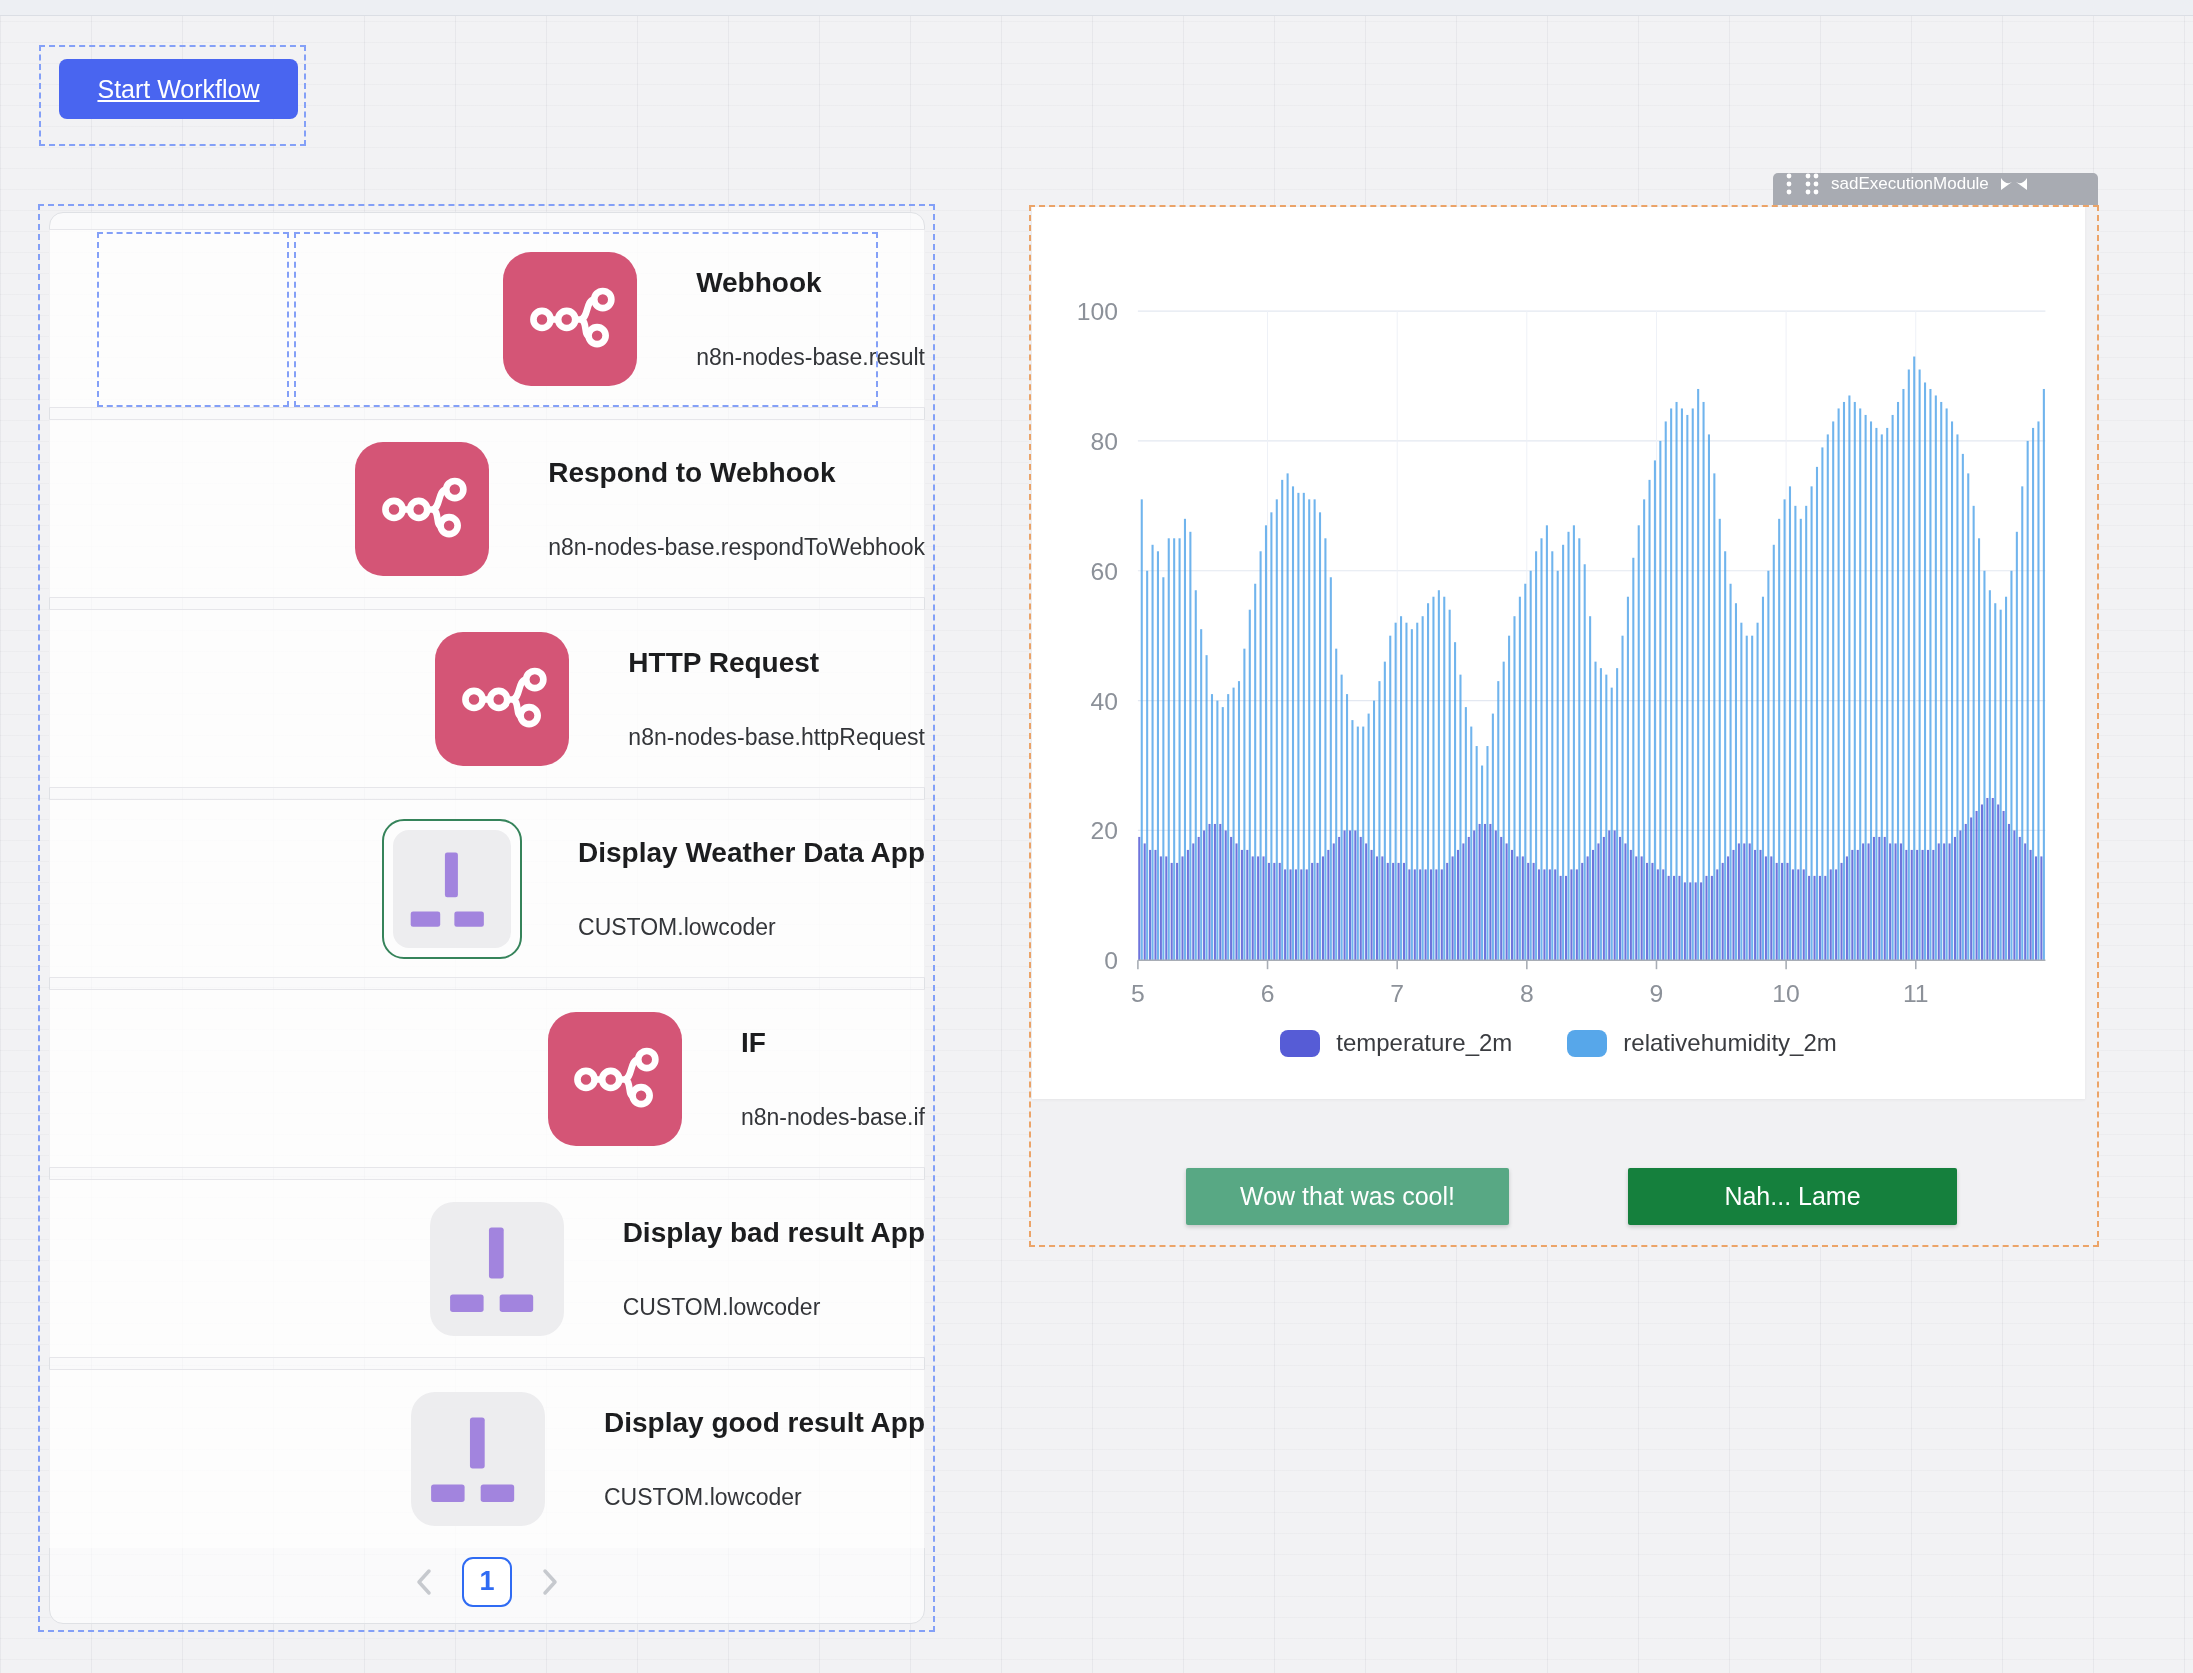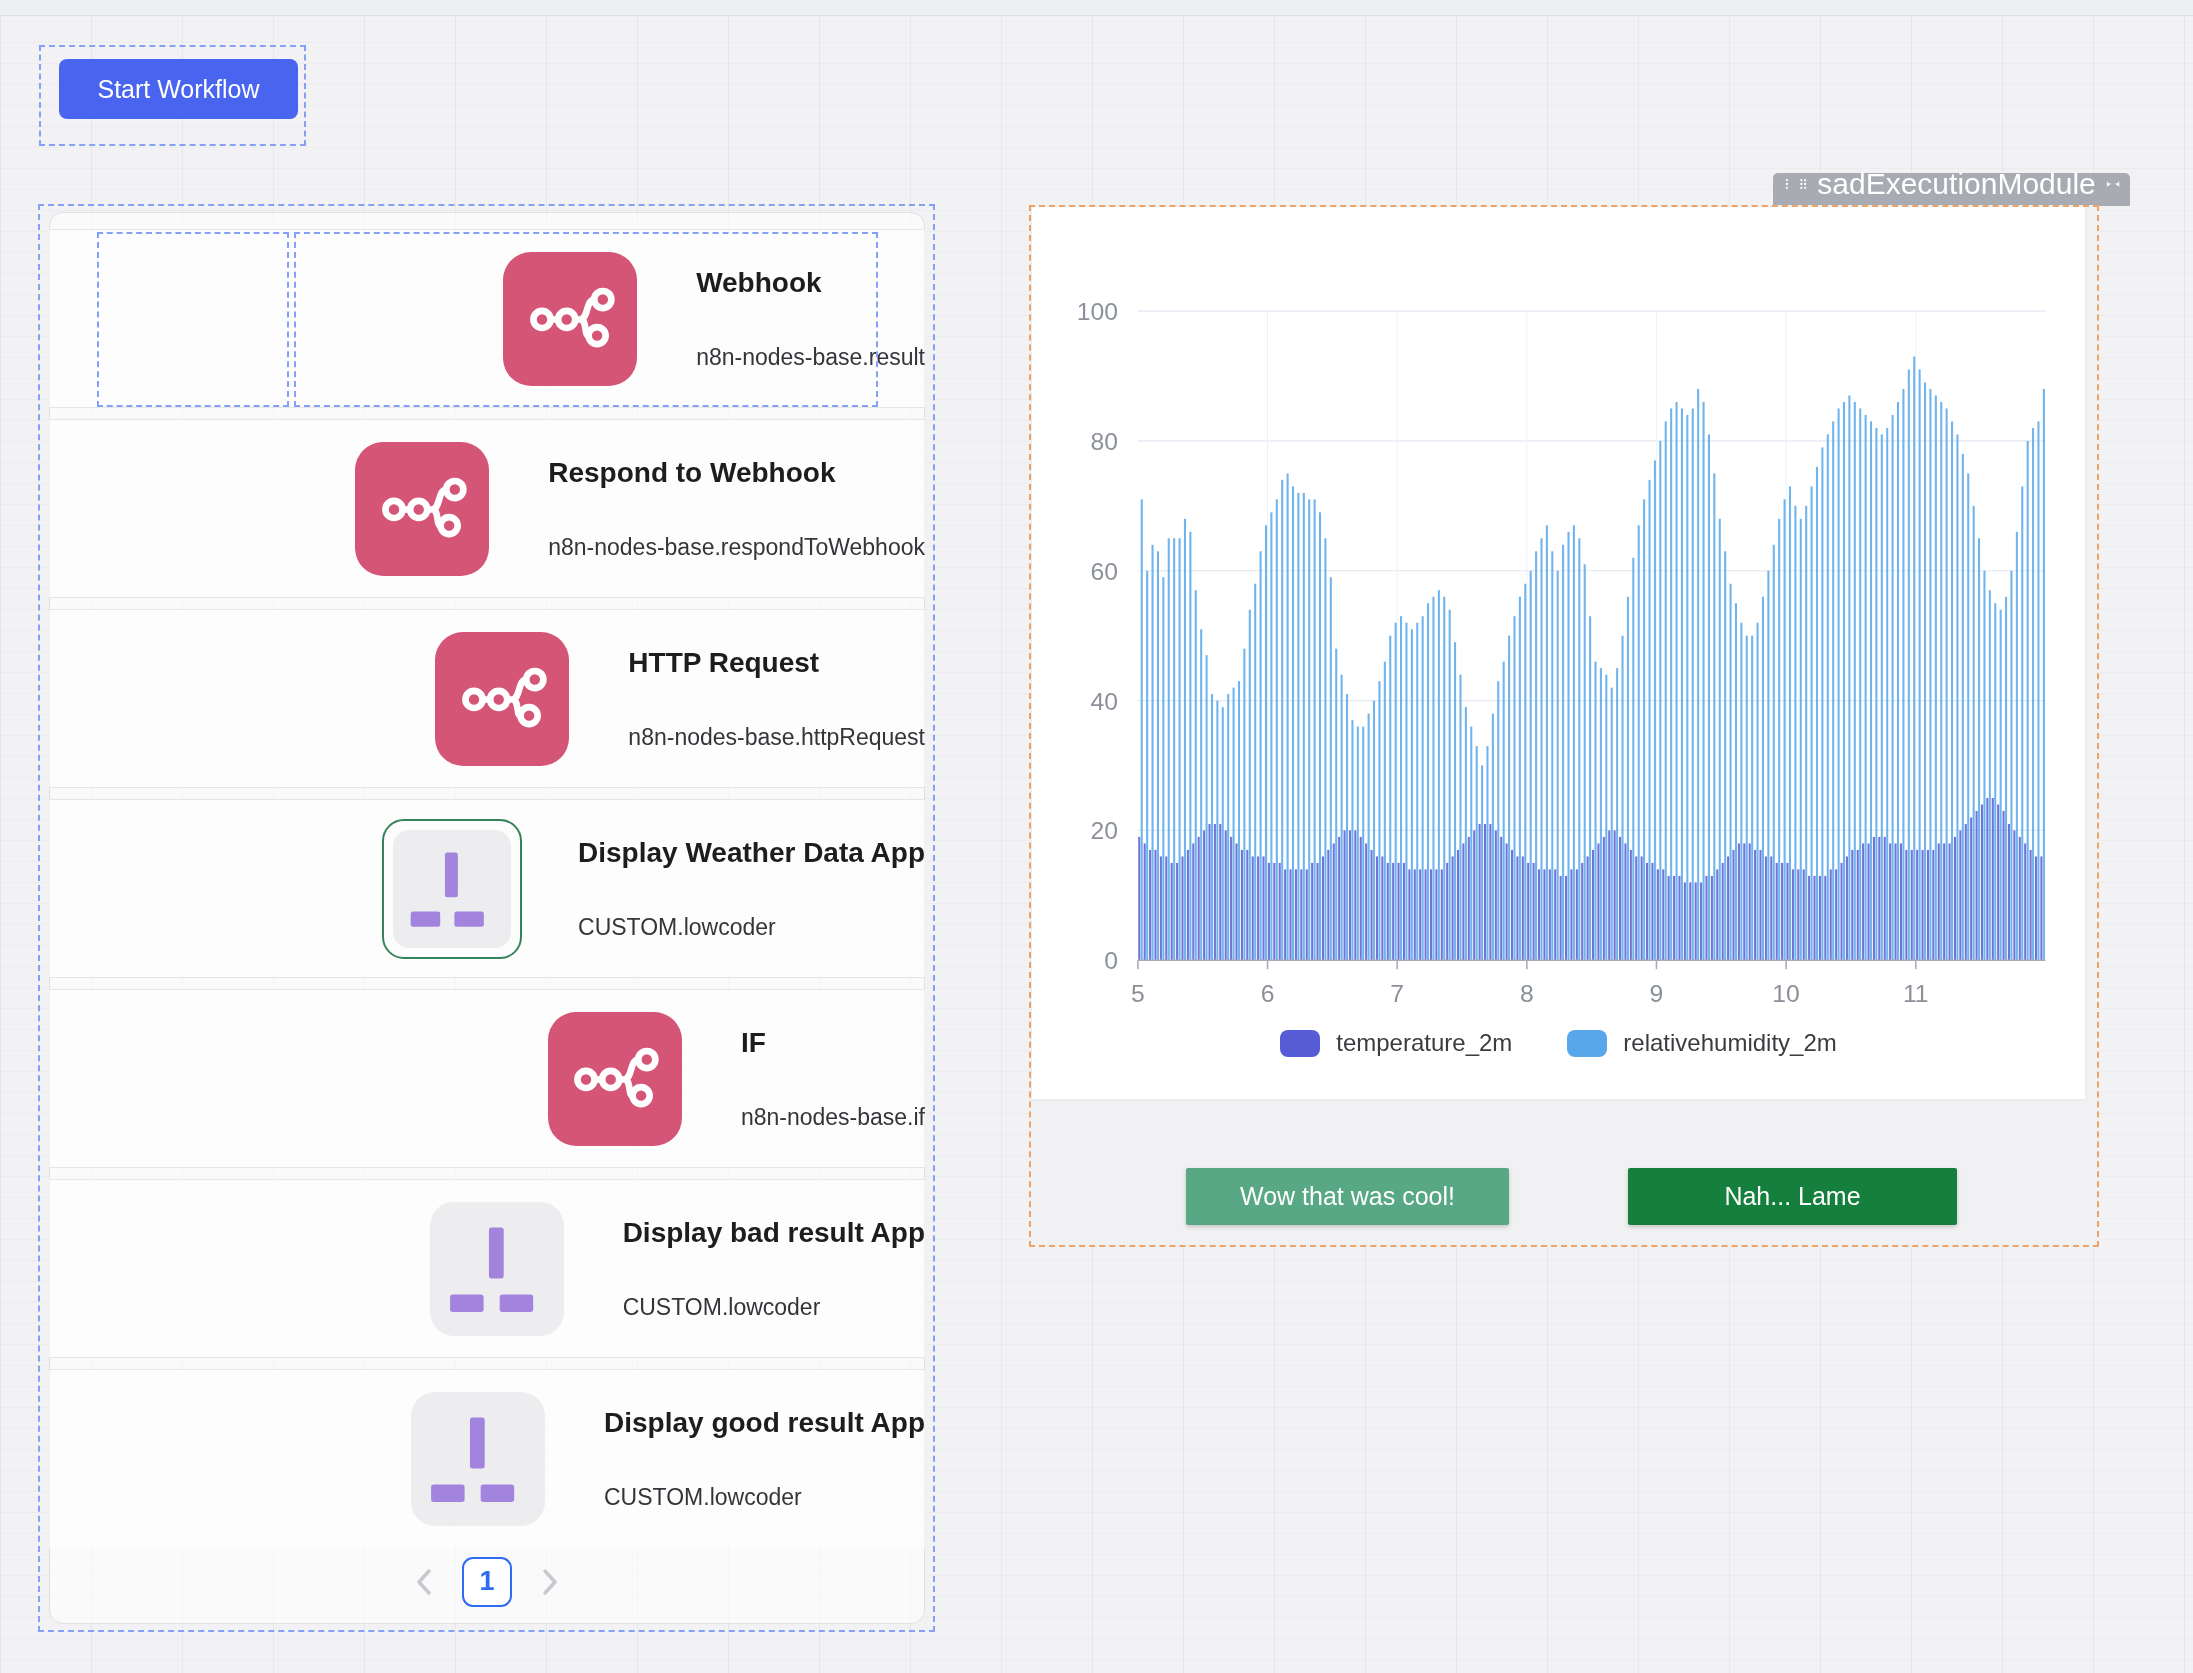--- a/index.html
+++ b/index.html
@@ -14,21 +14,21 @@
     position:relative;
   }
   .top-strip { position:absolute; left:0; top:0; width:2194px; height:16px;
     background:#edeff3; border-bottom:1px solid #dbdee4; }
 
   
   .sw-selection { position:absolute; left:39px; top:45px; width:267px; height:101px;
     border:2px dashed #84a0f7; }
   .sw-btn { position:absolute; left:59px; top:59px; width:239px; height:60px;
     background:#4965f0; border-radius:8px; color:#fff; font-size:25px;
-    display:flex; align-items:center; justify-content:center; cursor:pointer; border:none; }
+    display:flex; align-items:center; justify-content:center; cursor:pointer; border:none;text-decoration:underline; }
 
   
   .panel-selection { position:absolute; left:38px; top:204px; width:897px; height:1428px;
     border:2px dashed #84a0f7; pointer-events:none; }
   .panel-card { position:absolute; left:49px; top:212px; width:876px; height:1412px;
     background:rgba(255,255,255,0.60); border:1px solid #dfe1e5; border-radius:14px; }
   .list-row { position:absolute; left:49px; width:876px; height:179px;
     background:rgba(255,255,255,0.55); border-top:1px solid #e6e6ea; border-bottom:1px solid #e6e6ea;
     display:flex; align-items:center;justify-content:flex-end; }
   .list-row:first-of-type { border-top:none; }
@@ -46,22 +46,22 @@
   .dash-cell { position:absolute; border:2px dashed #84a0f7; pointer-events:none; }
 
   .pagination { position:absolute; left:49px; top:1556px; width:876px; height:51px;
     display:flex; align-items:center; justify-content:center; gap:28px; }
   .page-chevron { width:20px; height:30px; cursor:pointer; }
   .page-num { width:50px; height:50px; border:2.5px solid #2f6bf3; border-radius:11px;
     color:#2f6bf3; font-size:27px; font-weight:700; display:flex; align-items:center;
     justify-content:center; background:rgba(255,255,255,0.85); cursor:pointer; }
 
   
-  .module-tag { position:absolute; left:1773px; top:173px; width:357px; height:33px;
-    background:#a8abb2; border-radius:5px 5px 0 0; color:#fff; font-size:30px;
+  .module-tag { position:absolute; left:1773px; top:173px; width:325px; height:33px;
+    background:#a8abb2; border-radius:5px 5px 0 0; color:#fff; font-size:17px;
     display:flex; align-items:center; gap:10px; padding:0 10px 11px 12px; cursor:move; }
   .module-box { position:absolute; left:1029px; top:205px; width:1070px; height:1042px;
     border:2px dashed #eca468; background:#f1f1f3; }
   .chart-card { position:absolute; left:1032px; top:207px; width:1053px; height:892px;
     background:#ffffff; box-shadow:0 1px 3px rgba(0,0,0,0.05); }
   .legend { position:absolute; left:0; top:814px; width:1053px; height:44px;
     display:flex; align-items:center; justify-content:center; gap:55px; }
   .legend-item { display:flex; align-items:center; gap:16px; cursor:pointer; }
   .legend-swatch { width:40px; height:27px; border-radius:8px; }
   .legend-label { font-size:24px; color:#3a3c40; }

